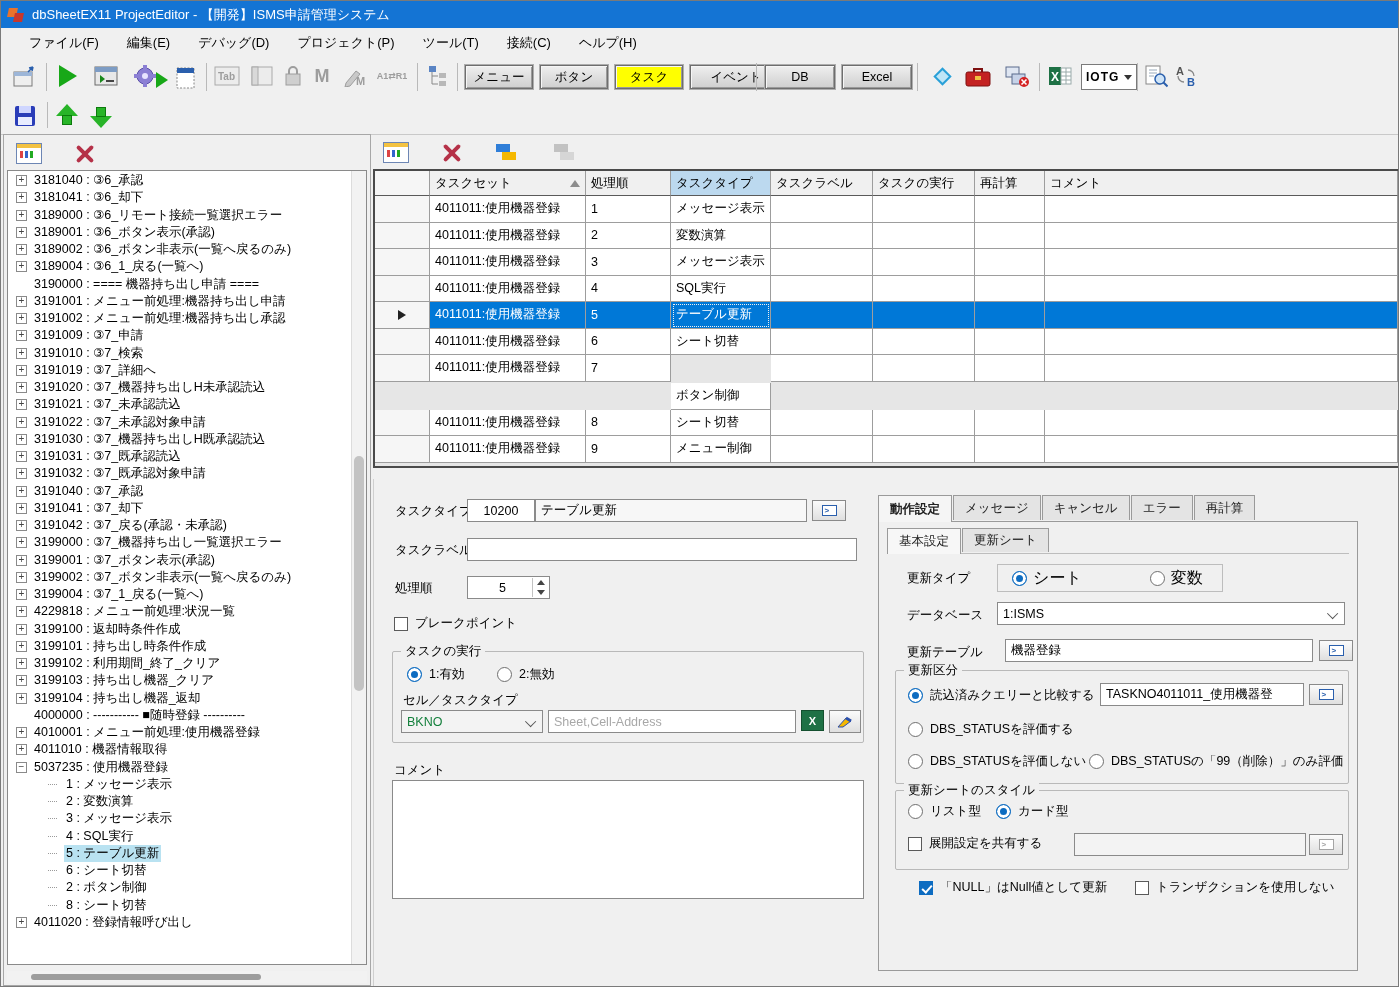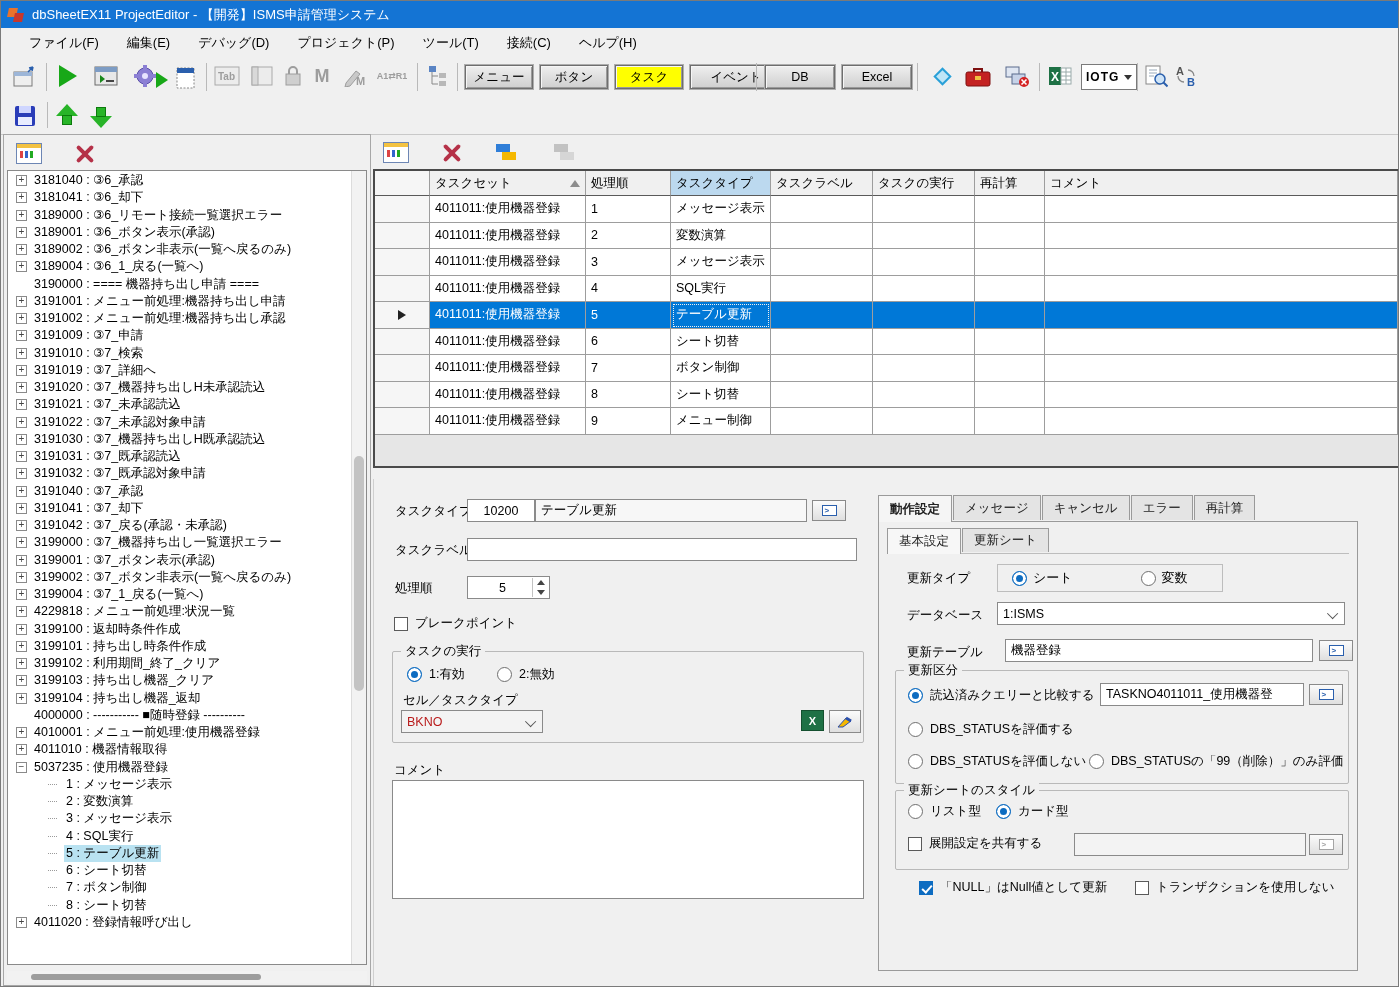--- a/index.html
+++ b/index.html
@@ -83,21 +83,21 @@
   .gcell.selcol{background:#f6f6f6;justify-content:center;}
   .grow.sel .gcell{background:#0078d7;color:#fff;}
   .grow.sel .gcell.selcol{background:#0078d7;}
   .grow.sel .gcell.focus{outline:1.5px dotted #f0f0f0;outline-offset:-3px;}
   .sort-asc{width:0;height:0;border-left:5px solid transparent;border-right:5px solid transparent;border-bottom:7px solid #8c8c8c;margin-left:auto;}
   .rowptr{width:0;height:0;border-top:5px solid transparent;border-bottom:5px solid transparent;border-left:8px solid #222;}
   
   .detail{position:absolute;left:372px;top:478px;width:503px;height:509px;background:#f0f0f0;border-left:1px solid #cfcfcf;box-sizing:border-box;}
   .lbl{font-size:12.5px;white-space:nowrap;}
   .tb{background:#fff;border:1px solid #8a8a8a;box-sizing:border-box;font-size:12.5px;display:flex;align-items:center;padding:0 5px;height:23px;overflow:hidden;white-space:nowrap;}
-  .tb.disabled{background:#f3f3f3;color:#b91c1c;}
+  .tb.disabled{background:#f3f3f3;color:#15803d;}
   .console-btn{width:34px;height:21px;background:linear-gradient(#fbfbfb,#dfdfdf);border:1px solid #8a8a8a;box-sizing:border-box;display:flex;align-items:center;justify-content:center;}
   .console-btn .cwin{width:15px;height:11px;border:1px solid #2a5fad;background:#fff;font-size:8px;line-height:9px;color:#2a5fad;font-weight:bold;padding-left:2px;box-sizing:border-box;}
   .console-btn.disabled .cwin{border-color:#a5a5a5;color:#a5a5a5;}
   .spin{position:relative;}
   .spin .arrows{position:absolute;right:1px;top:1px;width:15px;height:19px;border-left:1px solid #c2c2c2;display:flex;flex-direction:column;}
   .spin .arrows i{flex:1;display:flex;align-items:center;justify-content:center;}
   .tri-up{width:0;height:0;border-left:4px solid transparent;border-right:4px solid transparent;border-bottom:5px solid #444;}
   .tri-dn{width:0;height:0;border-left:4px solid transparent;border-right:4px solid transparent;border-top:5px solid #444;}
   .checkbox{width:14px;height:14px;box-sizing:border-box;border:1px solid #5a5a5a;background:#fff;display:inline-block;position:relative;flex:0 0 14px;}
   .checkbox.checked{background:#0d6cc1;border-color:#0d6cc1;}
@@ -117,21 +117,21 @@
   .settings{position:absolute;left:877px;top:494px;width:397px;height:478px;}
   .tabstrip{position:absolute;left:0;top:0;height:26px;display:flex;}
   .tab{height:25px;box-sizing:border-box;border:1px solid #9a9a9a;border-bottom:none;background:#e4e4e4;
        font-size:12.5px;display:flex;align-items:center;padding:0 11px;margin-right:1px;color:#222;}
   .tab.active{background:#f5f5f5;height:27px;position:relative;z-index:2;font-weight:bold;}
   .panelbox{position:absolute;left:0;top:26px;width:480px;height:450px;background:#f0f0f0;border:1px solid #9a9a9a;box-sizing:border-box;}
   .subtabs{position:absolute;left:8px;top:6px;display:flex;}
   .subtabs .tab{height:24px;}
   .subtabs .tab.active{height:26px;font-weight:normal;background:#f7f7f7;}
   .subline{position:absolute;left:8px;top:31px;right:8px;border-top:1px solid #bdbdbd;}
-  .opt{display:flex;align-items:center;gap:6px;font-size:13px;white-space:nowrap;}
+  .opt{display:flex;align-items:center;gap:6px;font-size:16px;white-space:nowrap;}
   .optbox{border:1px solid #bdbdbd;display:flex;align-items:center;}
 </style>
 </head>
 <body>
 
 <div class="app">
 
   <div class="titlebar">
     <span class="applogo">
         <i class="a"></i>
@@ -472,21 +472,21 @@
           <div class="tree-row child">
             <span class="expander noexp"></span>
             <span class="tlabel selected">5 : テーブル更新</span>
           </div>
           <div class="tree-row child">
             <span class="expander noexp"></span>
             <span class="tlabel">6 : シート切替</span>
           </div>
           <div class="tree-row child">
             <span class="expander noexp"></span>
-            <span class="tlabel">7 : ボタン制御</span>
+            <span class="tlabel">2 : ボタン制御</span>
           </div>
           <div class="tree-row child">
             <span class="expander noexp"></span>
             <span class="tlabel">8 : シート切替</span>
           </div>
           <div class="tree-row">
             <span class="expander">+</span>
             <span class="tlabel">4011020 : 登録情報呼び出し</span>
           </div>
         </div>
@@ -606,21 +606,21 @@
           <div class="gcell" style="width: 100px;">シート切替</div>
           <div class="gcell" style="width: 102px;"></div>
           <div class="gcell" style="width: 102px;"></div>
           <div class="gcell" style="width: 70px;"></div>
           <div class="gcell" style="width: 353px;"></div>
         </div>
         <div class="grow">
           <div class="gcell selcol" style="width: 55px;"></div>
           <div class="gcell" style="width: 156px;">4011011:使用機器登録</div>
           <div class="gcell" style="width: 85px;">7</div>
-          <div class="gcell" style="width: 100px;">ボタン制御</div>
+          <div class="gcell" style="width: 100px; margin-top: 28px;">ボタン制御</div>
           <div class="gcell" style="width: 102px;"></div>
           <div class="gcell" style="width: 102px;"></div>
           <div class="gcell" style="width: 70px;"></div>
           <div class="gcell" style="width: 353px;"></div>
         </div>
         <div class="grow">
           <div class="gcell selcol" style="width: 55px;"></div>
           <div class="gcell" style="width: 156px;">4011011:使用機器登録</div>
           <div class="gcell" style="width: 85px;">8</div>
           <div class="gcell" style="width: 100px;">シート切替</div>
@@ -678,20 +678,23 @@
         <span>1:有効</span>
       </span>
       <span class="ctl-row" style="left:104px;top:14px;">
         <span class="radio"></span>
         <span>2:無効</span>
       </span>
       <span class="lbl abs" style="left:10px;top:40px;">セル／タスクタイプ</span>
       <span class="tb disabled combo abs" style="left:8px;top:58px;width:142px;">
         <span>BKNO</span>
         <span class="chev"></span>
+      </span>
+      <span class="tb abs" style="left:155px;top:58px;width:248px;">
+        <span class="placeholder">Sheet,Cell-Address</span>
       </span>
       <span class="abs" style="left:408px;top:58px;">
           <span class="xl-btn">X</span>
         </span>
       <span class="pen-btn abs" style="left:436px;top:58px;">
         <svg width="16" height="12">
             <path d="M1 11 L9 2 l5 3 -8 6 z" fill="#f5b800" stroke="#2a4fad"></path>
             <path d="M9 2 l5 3" stroke="#2a4fad" stroke-width="3"></path>
           </svg>
       </span>

